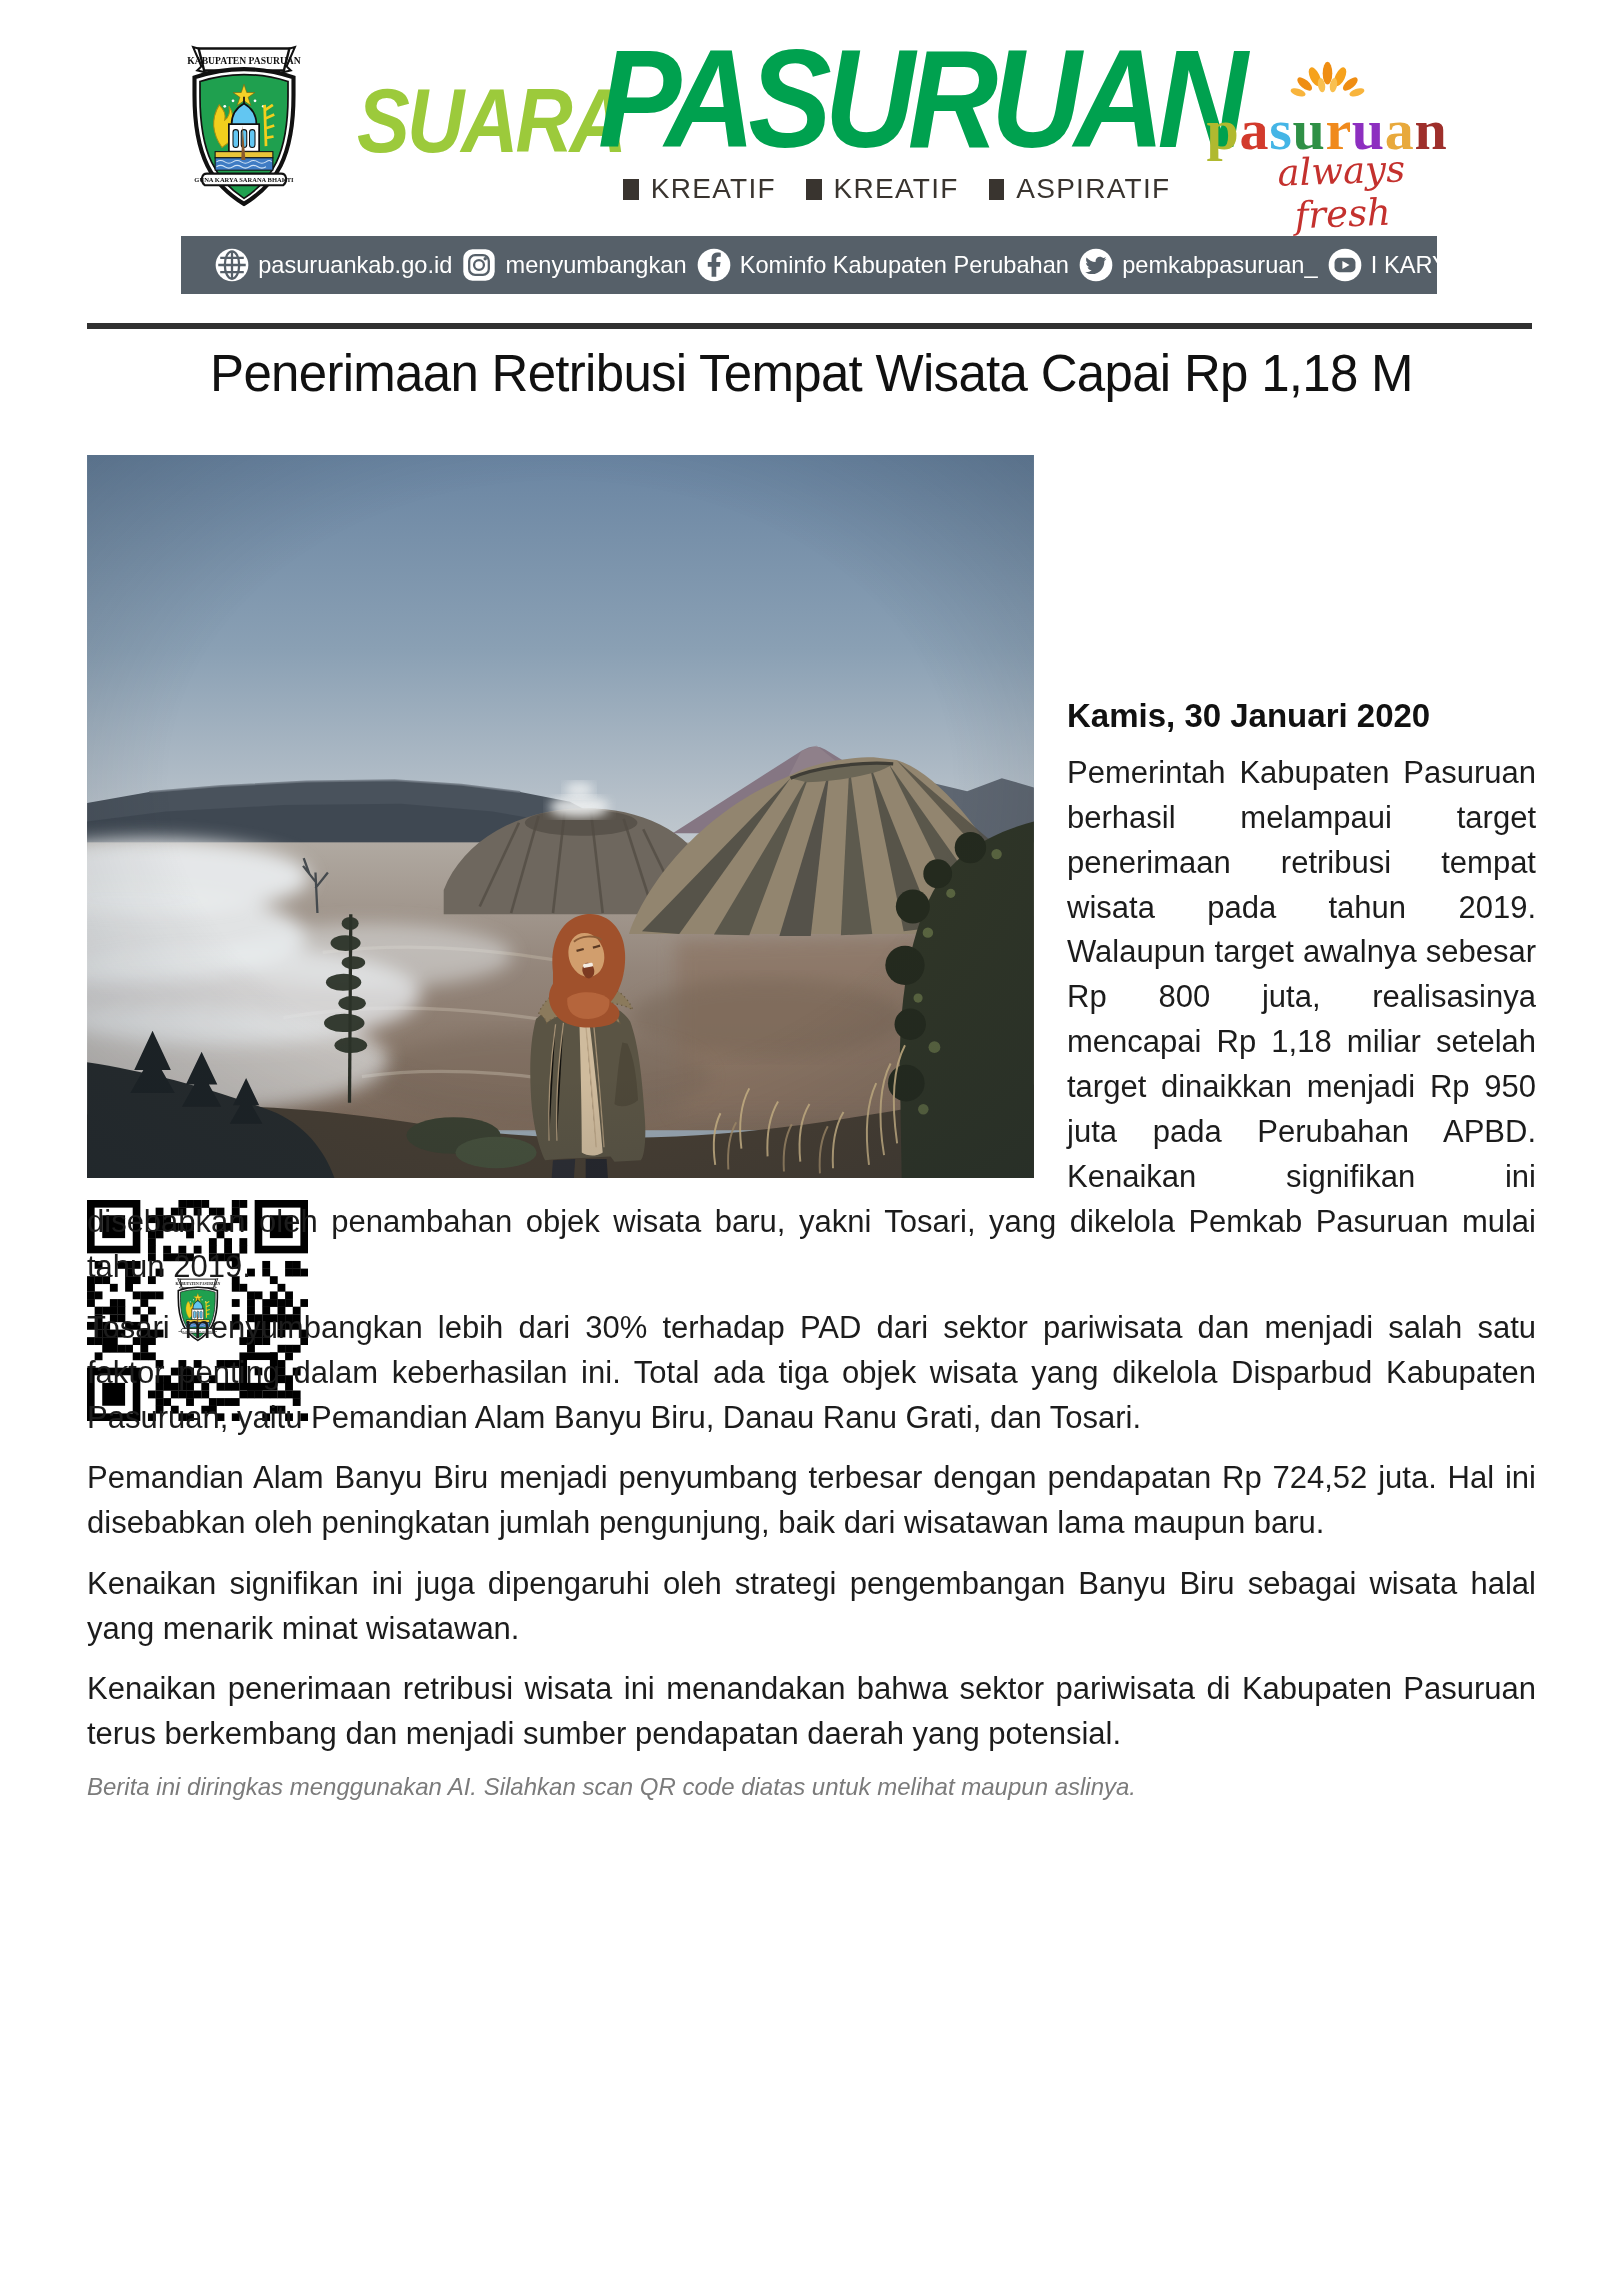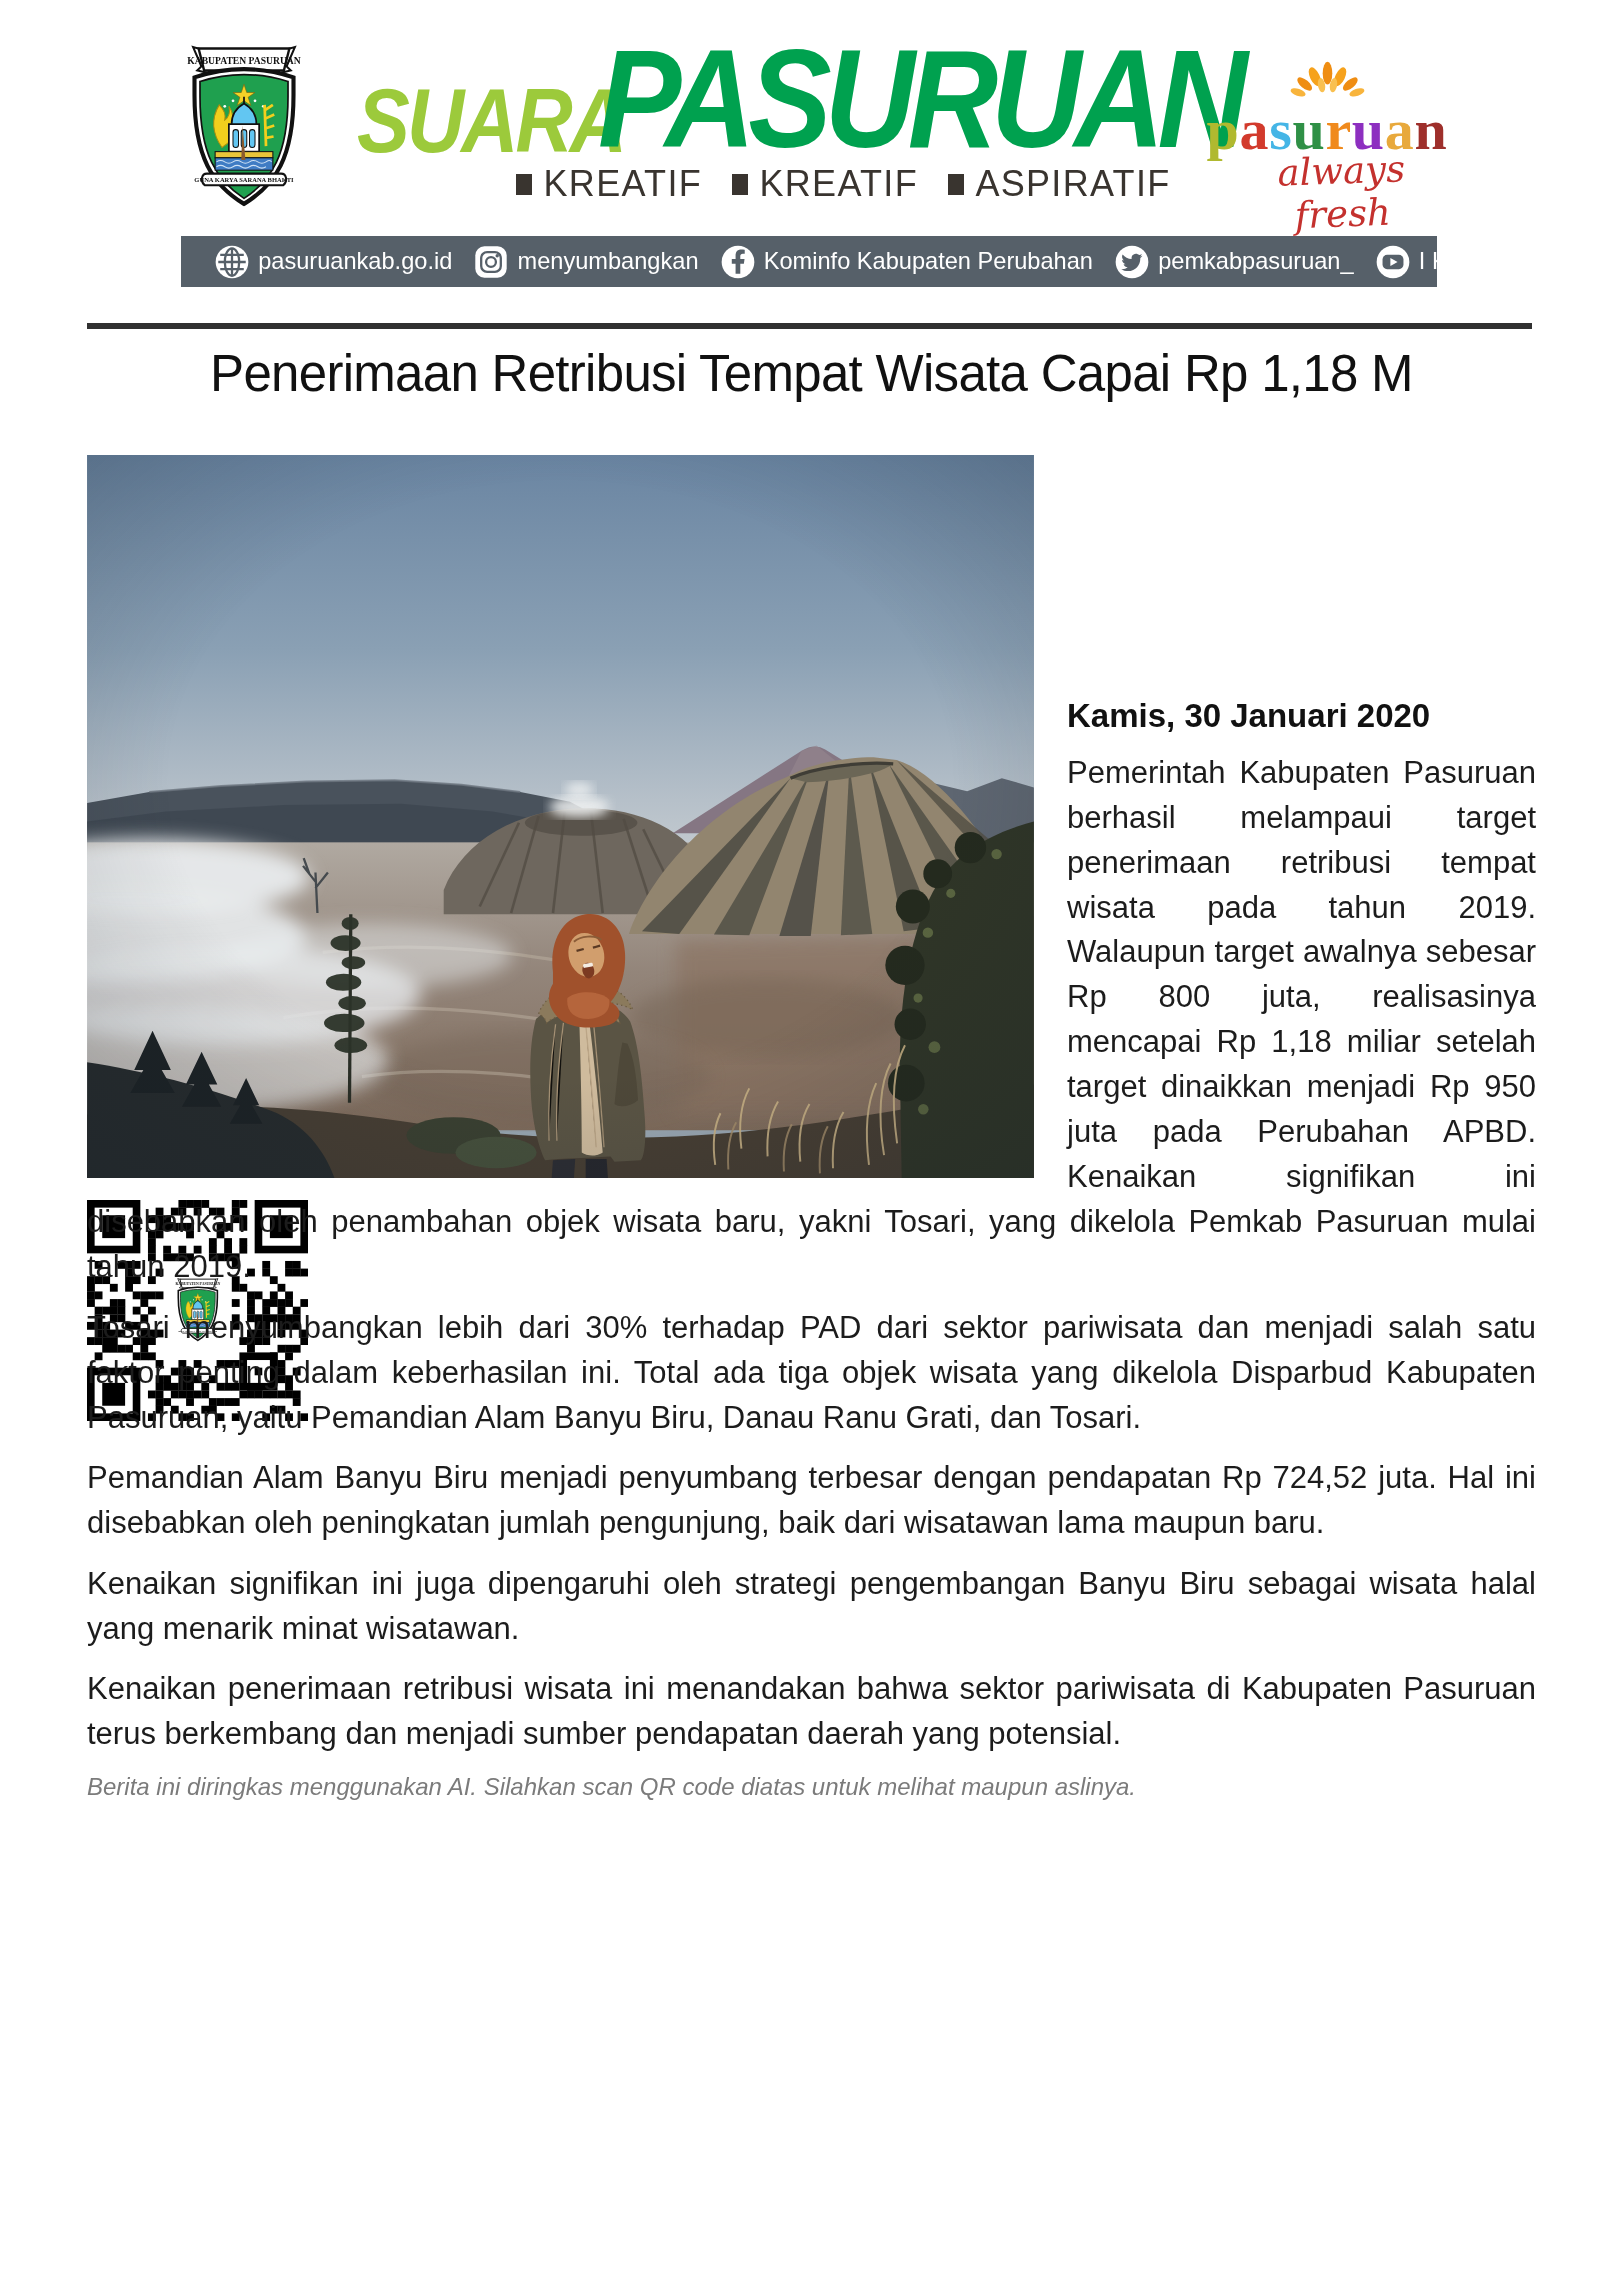--- a/index.html
+++ b/index.html
@@ -9,33 +9,33 @@
   
   .crest{position:absolute;left:181px;top:43px;width:126px;height:165px;}
   .logotype{position:absolute;left:357px;top:37px;width:824px;height:168px;}
   .word-suara{position:absolute;left:0;bottom:39px;font-style:italic;font-weight:bold;
               font-size:90px;letter-spacing:-3.3px;transform:scaleX(.88);transform-origin:left bottom;
               line-height:1;white-space:nowrap;}
   .word-pasuruan{position:absolute;left:241px;bottom:37px;font-style:italic;font-weight:bold;
               font-size:139px;letter-spacing:-7.9px;transform:scaleX(.9);transform-origin:left bottom;
               line-height:1;white-space:nowrap;}
   .tagline{position:absolute;right:10.5px;bottom:0;display:flex;gap:30px;align-items:center;}
-  .tag-item{display:flex;align-items:center;gap:11.8px;font-size:36px;color:#39342f;
+  .tag-item{display:flex;align-items:center;gap:11.8px;font-size:28px;color:#39342f;
             letter-spacing:1.3px;font-weight:500;}
   .tag-square{width:15.7px;height:21px;background:#39342f;display:inline-block;}
 
   .freshlogo{position:absolute;left:1196px;top:60px;width:262px;text-align:center;}
   .fresh-letters{font-family:"Liberation Serif",serif;font-weight:bold;font-size:58px;
                  line-height:.9;letter-spacing:0.7px;white-space:nowrap;}
   .fresh-script{font-family:"DejaVu Serif",serif;font-style:italic;font-size:37px;
                 margin-top:-6.5px;padding-left:30px;transform:rotate(-2deg);}
 
   
-  .socialbar{position:absolute;left:181px;top:236px;width:1256px;height:51px;background:#566069;
-             display:flex;align-items:center;gap:22px;padding-left:34px;box-sizing:border-box;}
+  .socialbar{position:absolute;left:181px;top:236px;width:1256px;height:58px;background:#566069;
+             display:flex;align-items:center;gap:10px;padding-left:34px;box-sizing:border-box;}
   .social-item{display:flex;align-items:center;gap:9.2px;color:#ffffff;font-size:23.6px;white-space:nowrap;}
   .social-item svg{display:block;}
 
   .rule{position:absolute;left:87px;top:323px;width:1445px;height:5.9px;background:#313131;}
 
   
   .headline{position:absolute;left:87px;top:346px;width:1449px;text-align:center;
             font-size:51px;font-weight:normal;color:#111;letter-spacing:-0.7px;line-height:1.1;}
 
   

